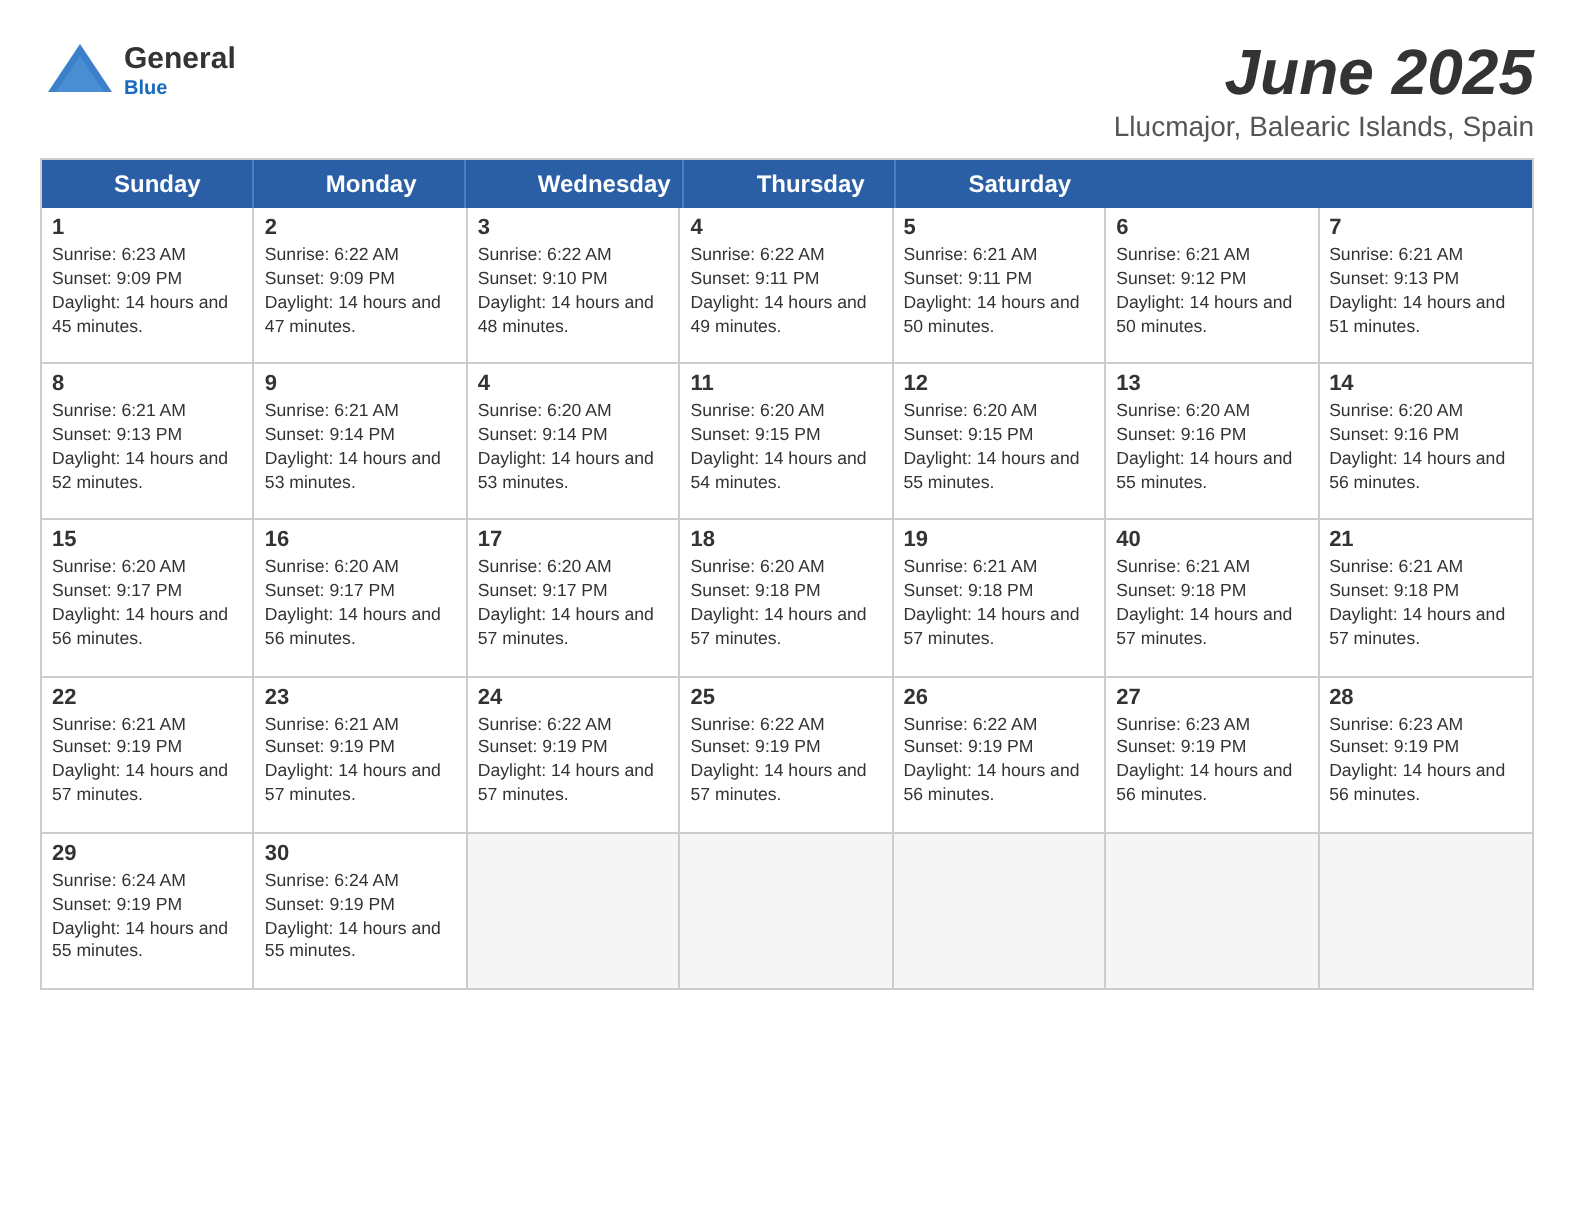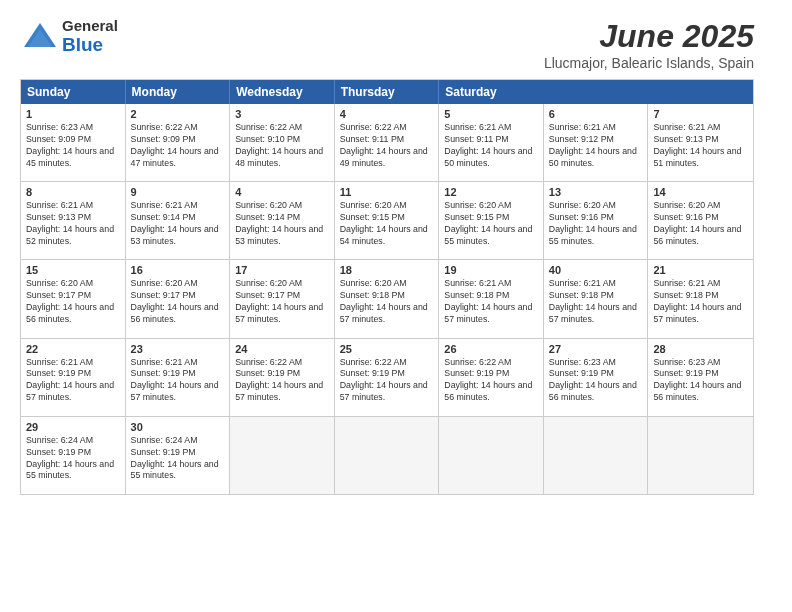--- a/index.html
+++ b/index.html
@@ -6,21 +6,21 @@
     body {
       width: 792px;
       height: 612px;
       font-family: Arial, sans-serif;
       background: #fff;
       overflow: hidden;
     }
     .page {
       width: 792px;
       height: 505px;
-      padding: 18px 38px 10px 20px;
+      padding: 18px 25px 10px 20px;
       display: flex;
       flex-direction: column;
     }
     .header {
       display: flex;
       align-items: flex-start;
       justify-content: space-between;
       margin-bottom: 8px;
     }
     .logo {
@@ -37,21 +37,21 @@
       display: flex;
       flex-direction: column;
       line-height: 1.1;
     }
     .logo-general {
       font-size: 15px;
       font-weight: bold;
       color: #333;
     }
     .logo-blue {
-      font-size: 19px;
+      font-size: 10px;
       font-weight: bold;
       color: #1a6abf;
     }
     .title-block {
       text-align: right;
     }
     .month-title {
       font-size: 32px;
       font-weight: bold;
       color: #333;
@@ -72,20 +72,21 @@
       grid-template-columns: repeat(7, 1fr);
       background: #2a5fa5;
     }
     .cal-header-cell {
       color: #fff;
       font-size: 12px;
       font-weight: bold;
       padding: 5px 6px;
       text-align: left;
       border-right: 1px solid #4a7fc5;
+      margin-left: 30px;
     }
     .cal-header-cell:last-child { border-right: none; }
     .cal-body {
       flex: 1;
       display: flex;
       flex-direction: column;
     }
     .cal-row {
       display: grid;
       grid-template-columns: repeat(7, 1fr);

